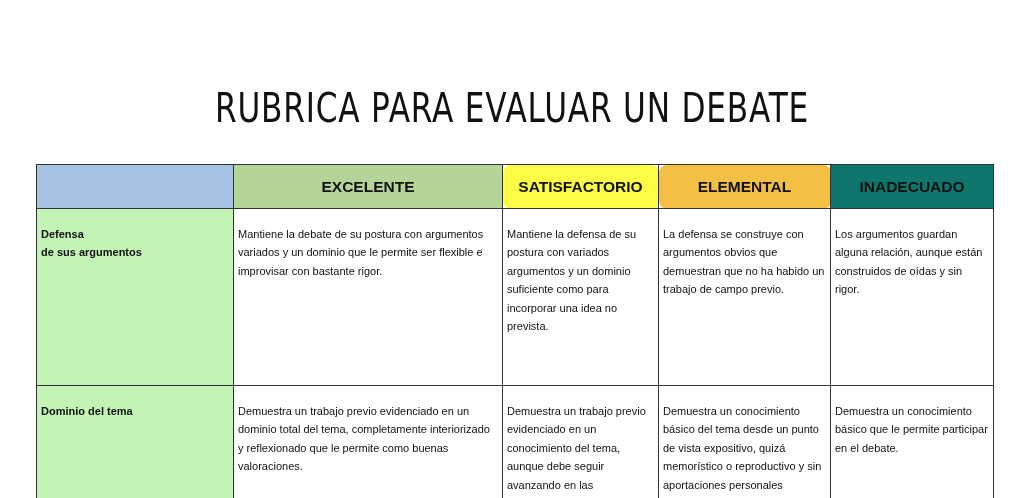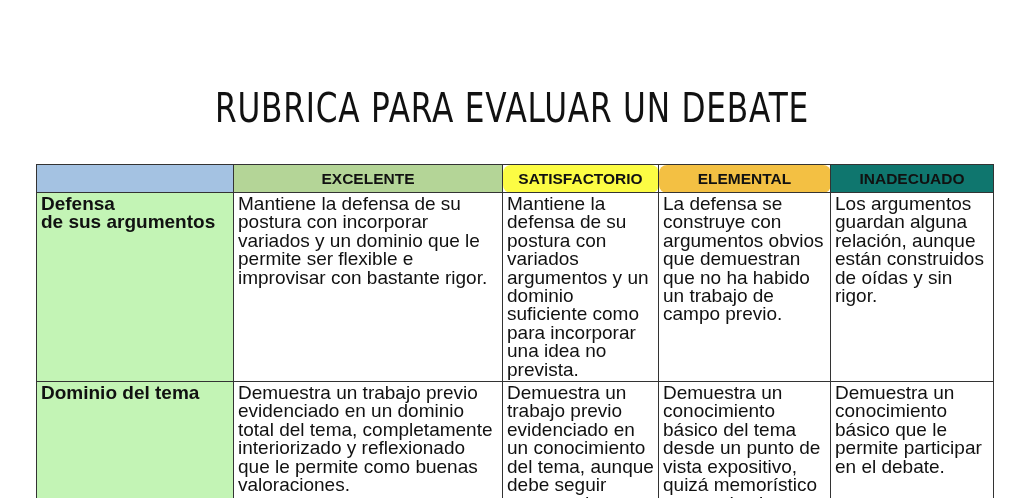--- a/index.html
+++ b/index.html
@@ -8,25 +8,25 @@
     position:absolute; left:0; top:82px; width:1024px; text-align:center;
     font-family:"DejaVu Sans", sans-serif; font-size:40px; font-weight:normal;
     letter-spacing:1px; color:#111; transform:scaleX(0.78); transform-origin:center;
     line-height:52px;
   }
   table.rubric {
     position:absolute; left:36px; top:164px;
     border-collapse:collapse; table-layout:fixed; width:957px;
   }
   table.rubric td, table.rubric th {
-    border:1.5px solid #333; vertical-align:top; padding:2px 4px;
-    font-size:19px; line-height:18.4px; color:#111;
+    border:1.5px solid #333; vertical-align:top; padding:16px 4px;
+    font-size:11px; line-height:18.4px; color:#111;
   }
   table.rubric th {
-    font-weight:bold; font-size:15.5px; text-align:center; height:19px; line-height:19px; padding:4px;
+    font-weight:bold; font-size:15.5px; text-align:center; height:19px; line-height:19px; padding:12px;
   }
   .h-blank { background:#a4c2e2; }
   .h-exc { background:#b4d597; }
   .h-sat { background:#fcfc44;border-radius:8px; }
   .h-ele { background:#f3c043;border-radius:8px; }
   .h-ina { background:#0f766e; }
   td.crit {
     background:#c3f4b5; font-weight:bold; font-size:15.5px; vertical-align:middle; padding-left:6px;
   }
   .row1 td { height:144px; }
@@ -51,21 +51,21 @@
     <th class="h-exc">EXCELENTE</th>
     <th class="h-sat">SATISFACTORIO</th>
     <th class="h-ele">ELEMENTAL</th>
     <th class="h-ina">INADECUADO</th>
   </tr>
   <tr class="row1">
     <td class="crit">
       <span>Defensa</span><br>
       <span>de sus argumentos</span>
     </td>
-    <td>Mantiene la defensa de su postura con incorporar variados y un dominio que le permite ser flexible e improvisar con bastante rigor.</td>
+    <td>Mantiene la debate de su postura con argumentos variados y un dominio que le permite ser flexible e improvisar con bastante rigor.</td>
     <td>Mantiene la defensa de su postura con variados argumentos y un dominio suficiente como para incorporar una idea no prevista.</td>
     <td>La defensa se construye con argumentos obvios que demuestran que no ha habido un trabajo de campo previo.</td>
     <td>Los argumentos guardan alguna relación, aunque están construidos de oídas y sin rigor.</td>
   </tr>
   <tr class="row2">
     <td class="crit">
       <span>Dominio del tema</span>
     </td>
     <td>Demuestra un trabajo previo evidenciado en un dominio total del tema, completamente interiorizado y reflexionado que le permite como buenas valoraciones.</td>
     <td>Demuestra un trabajo previo evidenciado en un conocimiento del tema, aunque debe seguir avanzando en las valoraciones y juicios críticos.</td>

